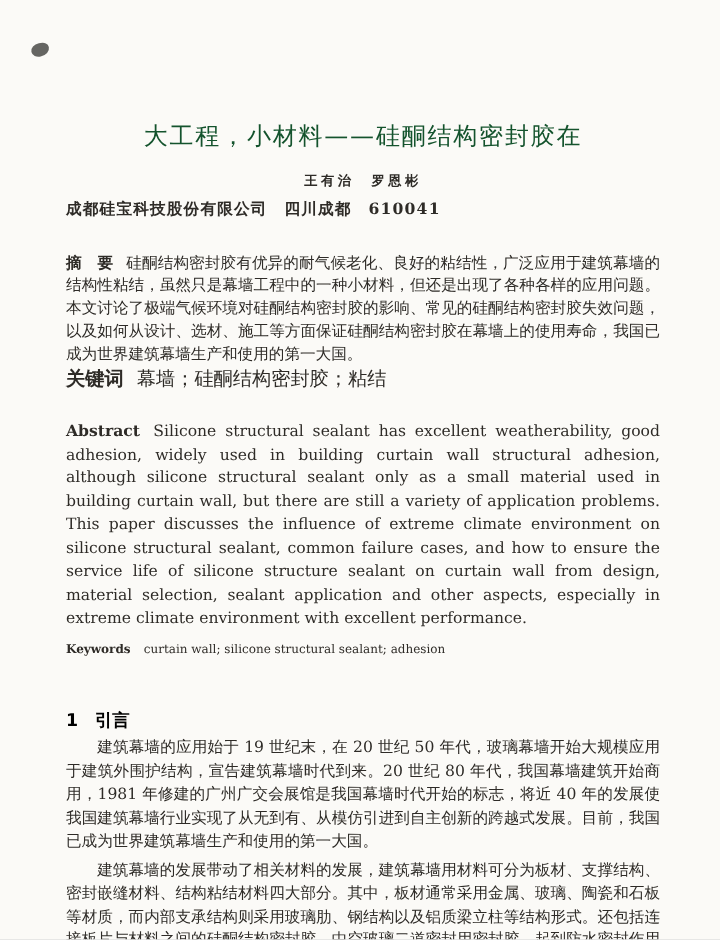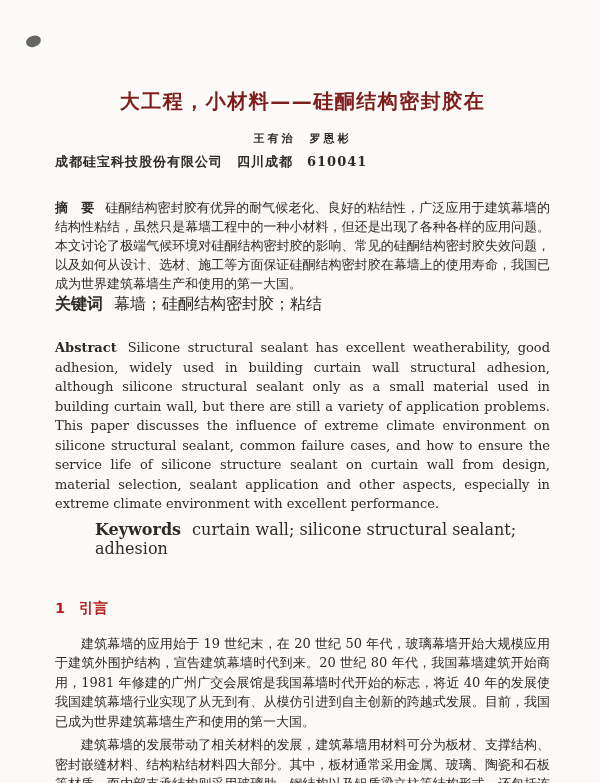--- a/index.html
+++ b/index.html
@@ -24,28 +24,28 @@
     left: 26px;
     top: 36px;
     width: 15px;
     height: 11px;
     background: #4a4a48;
     border-radius: 50% 40% 55% 45%;
     transform: rotate(-12deg);
     opacity: 0.85;
   }
   .title {
-    margin: 0;
+    margin: 12px;
     text-align: center;
     font-family: "DejaVu Sans", "Liberation Sans", sans-serif;
     font-size: 20px;
-    font-weight: 700;
+    font-weight: 400;
     line-height: 1.75;
     letter-spacing: 1.5px;
-    color: #7f1d1d;
+    color: #14532d;
   }
   .title .tl { display: block; }
   .authors {
     margin-top: 12px;
     text-align: center;
     font-size: 11px;
     font-weight: 700;
     letter-spacing: 3px;
   }
   .affiliation {
@@ -72,34 +72,33 @@
     margin-top: 1px;
   }
   .abs-en {
     margin-top: 25px;
     font-size: 13px;
     line-height: 19.5px;
     text-align: justify;
   }
   .kw-en {
     margin-top: 6px;
-    font-size: 16px;
+    font-size: 10px;
     line-height: 19.5px;
-    margin-left: 40px;
   }
   .sec {
     margin: 40px 0 0 0;
     font-family: "DejaVu Sans", "Liberation Sans", sans-serif;
     font-size: 14.5px;
     font-weight: 700;
-    color: #b91c1c;
+    color: #000000;
   }
   .sec .sec-t { margin-left: 14px; }
   .body-p {
-    margin-top: 16px;
+    margin-top: 4px;
     font-size: 13px;
     line-height: 19.5px;
     text-align: justify;
     text-indent: 2em;
   }
   .body-p + .body-p { margin-top: 4px; }
 </style>
 </head>
 <body>
 

